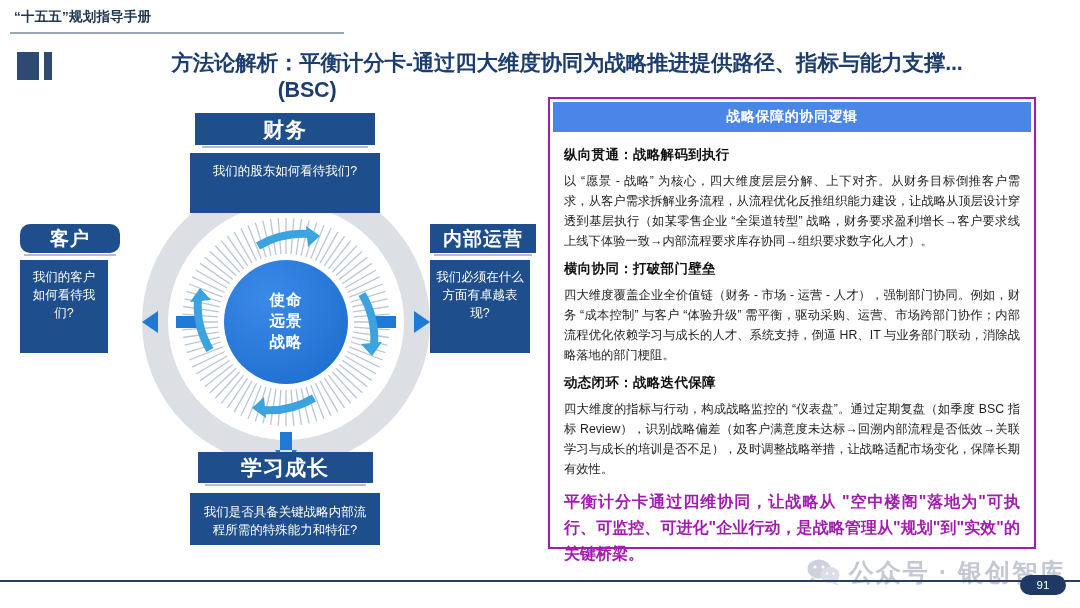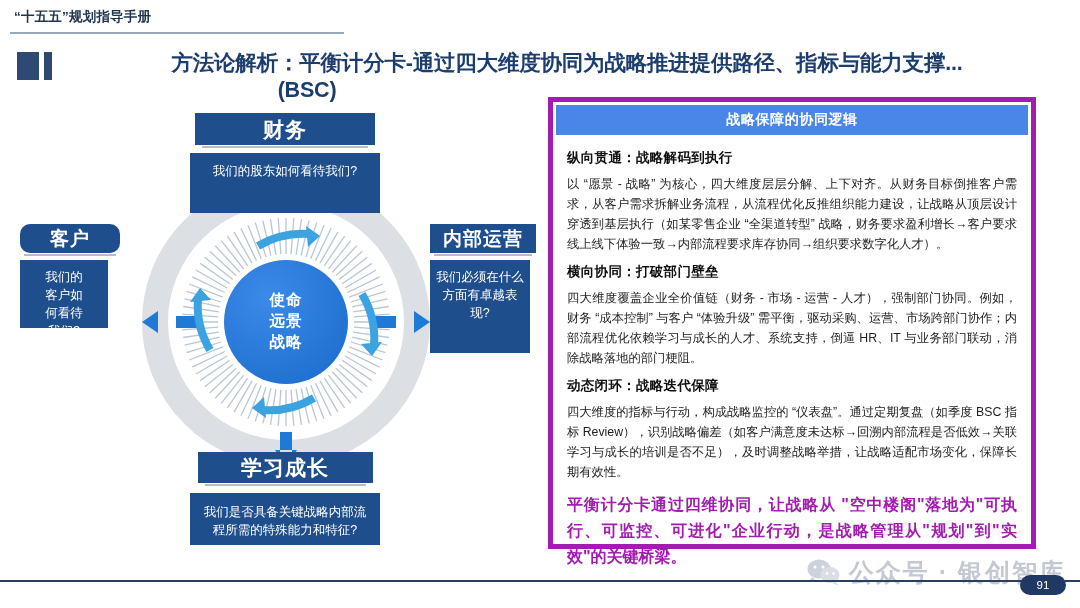--- a/index.html
+++ b/index.html
@@ -126,23 +126,23 @@
 
   
   .box-customer .bsc-title {
     position: relative;
     width: 100px; height: 29px;
     font-size: 19px;
     margin-left: 6px;
     border-radius: 10px;
   }
   .box-customer .bsc-body {
-    width: 88px; height: 68px;
+    width: 88px; height: 93px;
     font-size: 12.5px;
-    padding: 8px 20px 0;
+    padding: 8px 8px 0;
     margin: 7px 0 0 6px;
   }
 
   
   .box-ops .bsc-title {
     position: relative;
     width: 106px; height: 29px;
     font-size: 19px;
   }
   .box-ops .bsc-body {
@@ -182,21 +182,21 @@
     pointer-events: none;
   }
 
   
   .panel {
     position: absolute;
     left: 548px;
     top: 97px;
     width: 488px;
     height: 452px;
-    border: 5px solid #a21caf;
+    border: 2px solid #a21caf;
     background: #ffffff;
   }
   .panel-head {
     height: 30px;
     background: #4a86e8;
     color: #ffffff;
     font-size: 14px;
     font-weight: 700;
     display: flex;
     align-items: center;

